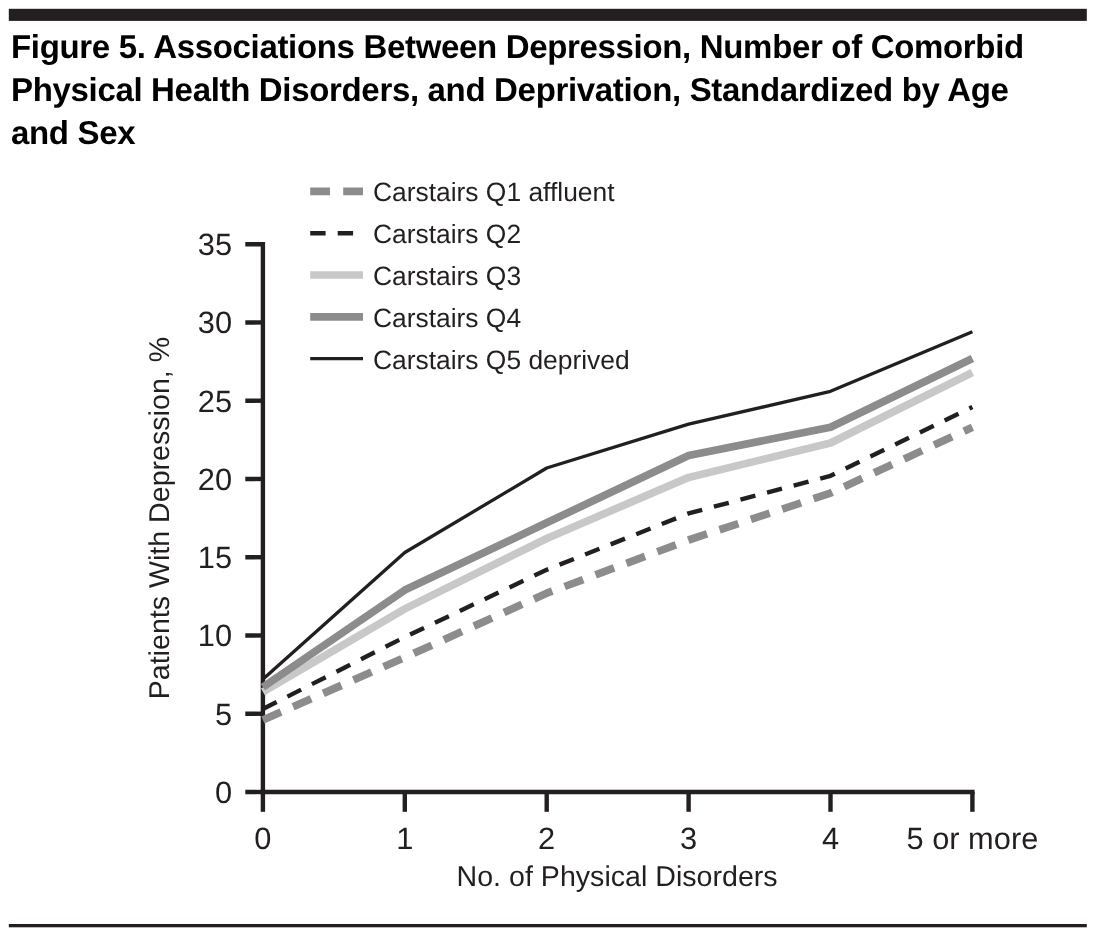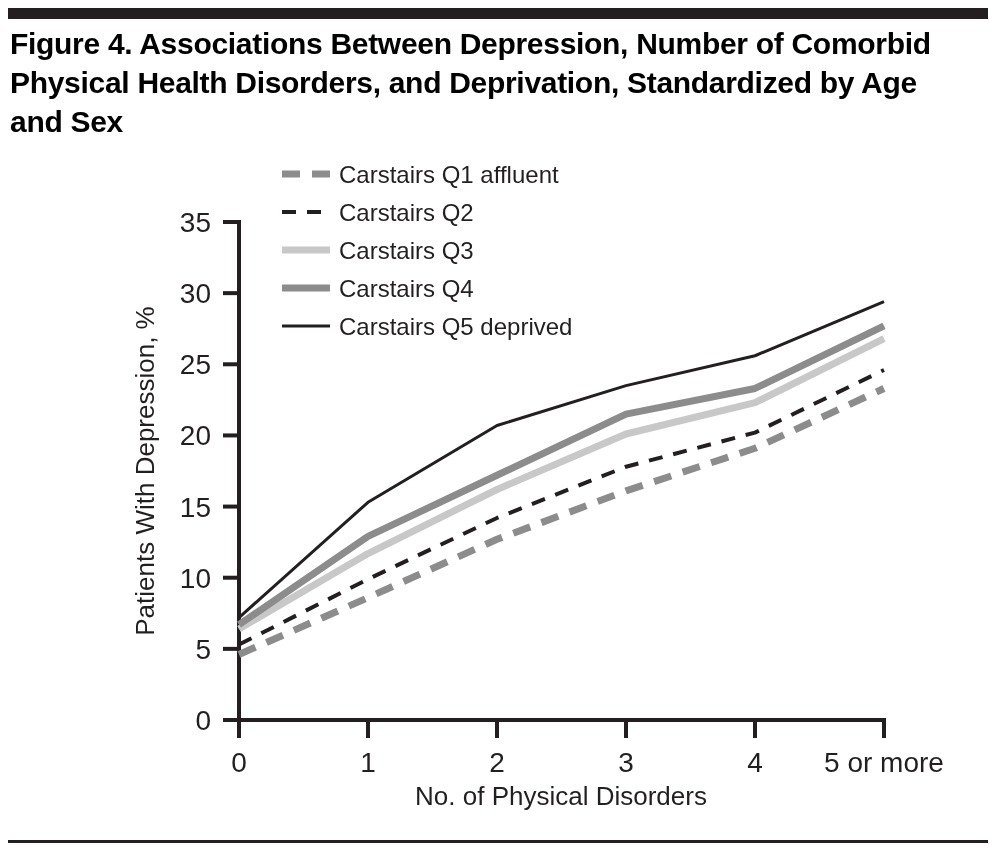--- a/index.html
+++ b/index.html
@@ -66,21 +66,21 @@
   }
   .series-line { fill: none; stroke-linecap: butt; stroke-linejoin: round; }
 </style>
 </head>
 <body>
 
 <div id="page">
 
   <div class="rule-top"></div>
 
-  <div id="figure-title">Figure 4. Associations Between Depression, Number of Comorbid Physical Health Disorders, and Deprivation, Standardized by Age and Sex</div>
+  <div id="figure-title">Figure 5. Associations Between Depression, Number of Comorbid Physical Health Disorders, and Deprivation, Standardized by Age and Sex</div>
 
   <div id="chart-area">
     <svg id="chart-svg" width="996" height="680" viewBox="0 0 996 680">
 
       <g id="legend">
           <line x1="238" y1="24" x2="286" y2="24" stroke="#8c8c8c" stroke-width="7" stroke-linecap="butt" stroke-dasharray="18,12"></line>
           <text x="295" y="33" class="legend-label">Carstairs Q1 affluent</text>
           <line x1="238" y1="62" x2="286" y2="62" stroke="#231f20" stroke-width="4" stroke-linecap="butt" stroke-dasharray="14,11"></line>
           <text x="295" y="71" class="legend-label">Carstairs Q2</text>
           <line x1="238" y1="100" x2="286" y2="100" stroke="#c8c8c8" stroke-width="7" stroke-linecap="butt"></line>

